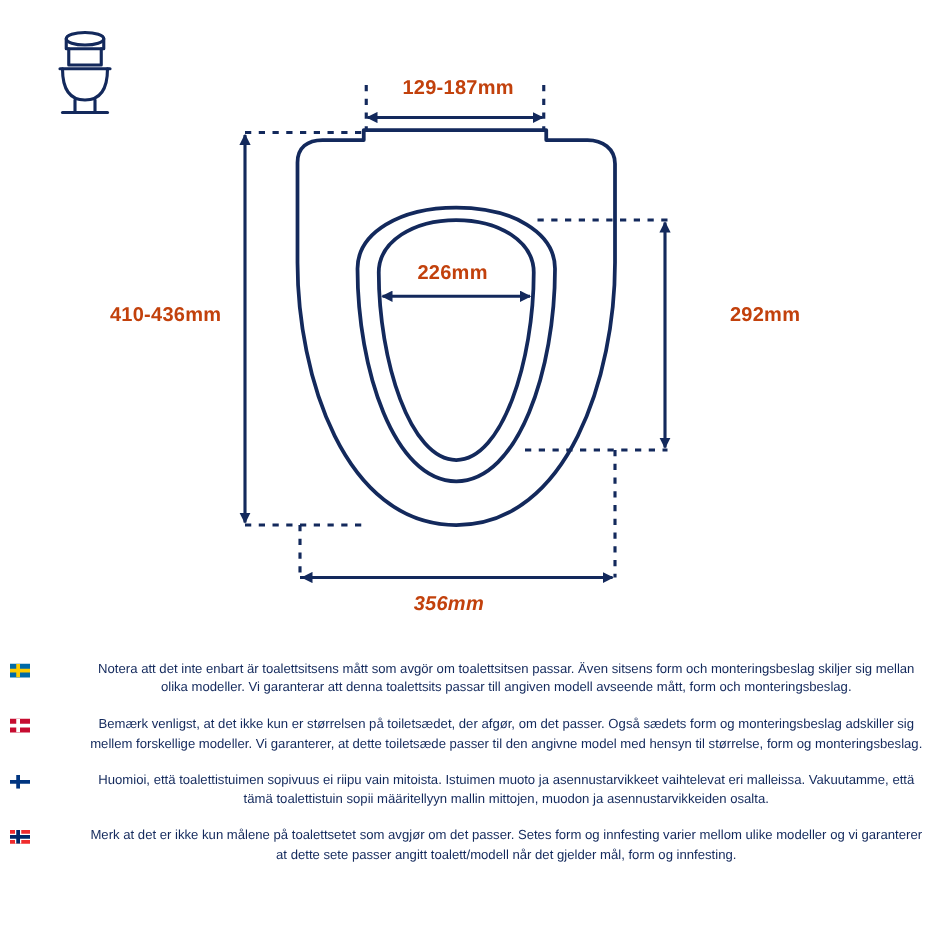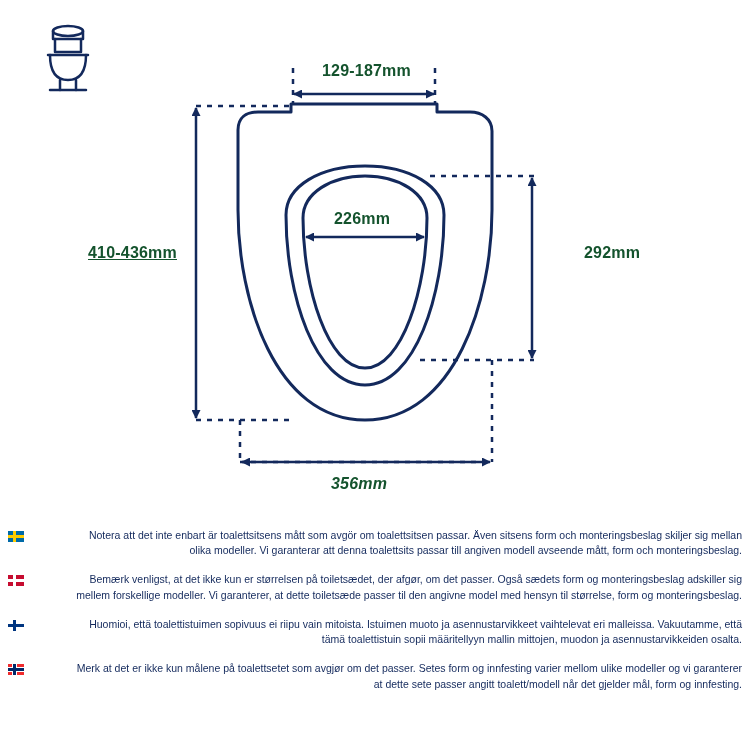--- a/index.html
+++ b/index.html
@@ -24,32 +24,31 @@
   }
   #diagram-svg {
     position: absolute;
     left: 0;
     top: 0;
   }
   .dim-label {
     position: absolute;
     font-size: 16px;
     font-weight: bold;
-    color: #14532d;
+    color: #c2410c;
     letter-spacing: 0.2px;
     white-space: nowrap;
   }
   #label-width-top {
     left: 322px;
     top: 62px;
   }
   #label-height-left {
     left: 88px;
     top: 244px;
-    text-decoration: underline;
   }
   #label-bowl-width {
     left: 334px;
     top: 210px;
   }
   #label-bowl-height {
     left: 584px;
     top: 244px;
   }
   #label-width-bottom {
@@ -78,21 +77,21 @@
     margin-top: 3px;
     margin-right: 4px;
     position: relative;
     overflow: hidden;
     border: 0;
   }
   .note-text {
     font-size: 10.5px;
     line-height: 1.45;
     color: #13295c;
-    text-align: right;
+    text-align: center;
     max-width: 700px;
     margin-left: 40px;
   }
   
   .flag-se {
     background: #006aa7;
   }
   .flag-se::before {
     content: "";
     position: absolute;

